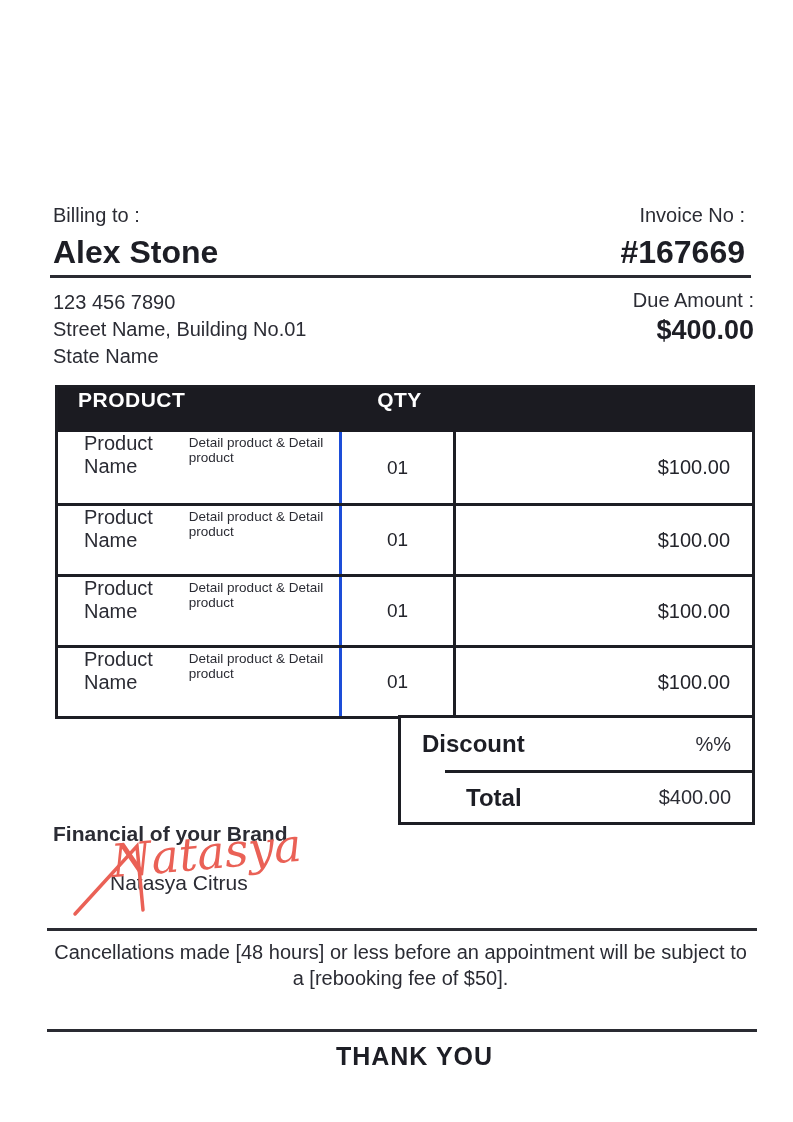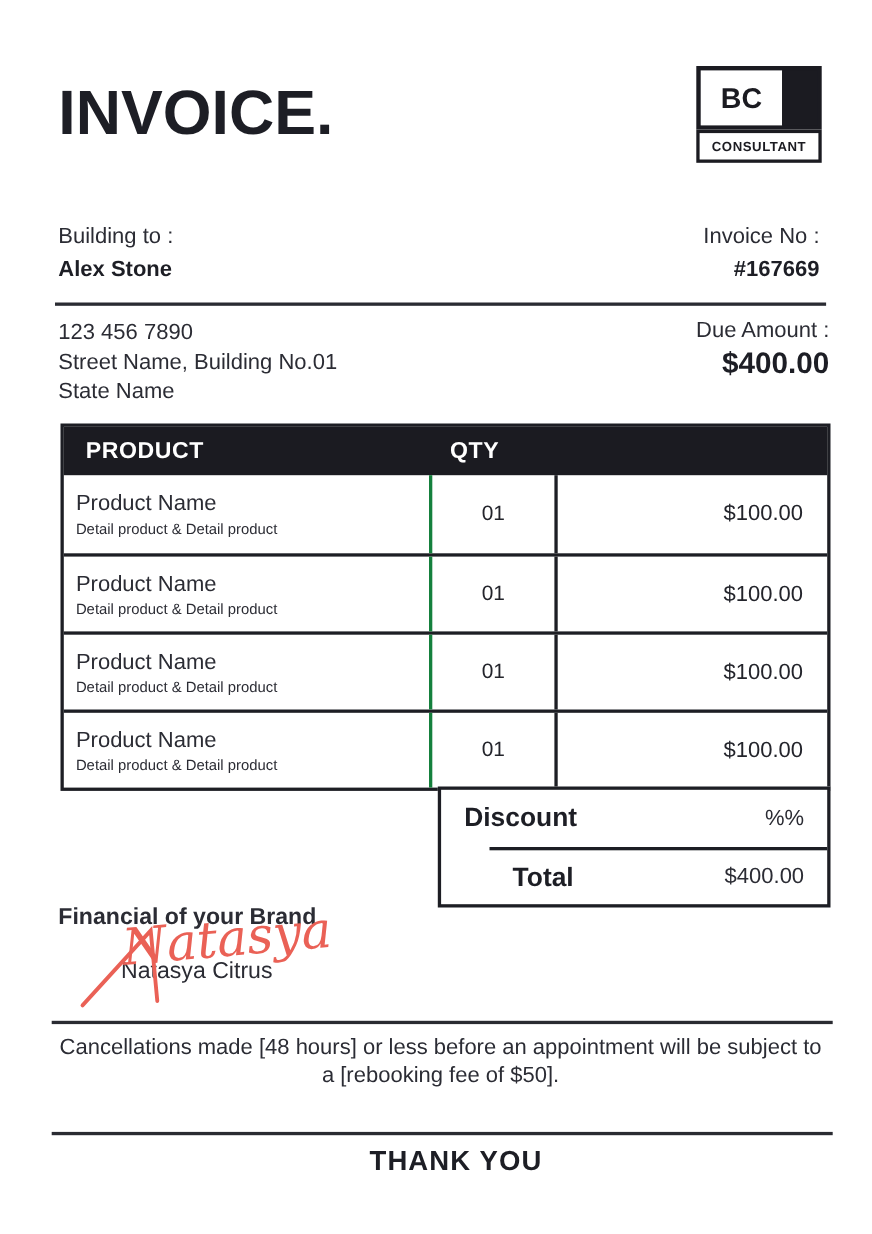--- a/index.html
+++ b/index.html
@@ -22,46 +22,46 @@
   .logo-fill { flex:1; background:#1b1b21; }
   .logo-bottom { height:30px; background:#fff; border:3px solid #1b1b21;
                  display:flex; align-items:center; justify-content:center;
                  font-size:12px; font-weight:700; letter-spacing:0.5px; color:#1b1b21; }
 
   
   .bill-row { position:absolute; top:204px; left:53px; right:48px;
               display:flex; justify-content:space-between; }
   .bill-col-right { text-align:right; }
   .bill-label { font-size:20px; color:#2b2c34; }
-  .bill-name  { font-size:20px; font-weight:800; margin-top:7px; color:#1d1e25; }
+  .bill-name  { font-size:32px; font-weight:800; margin-top:7px; color:#1d1e25; }
 
   .divider { position:absolute; left:50px; right:42px; height:3px; background:#2a2b32; }
   .divider-1 { top:275px; }
 
   .contact-row { position:absolute; top:289px; left:53px; right:39px;
                  display:flex; justify-content:space-between; }
   .contact-left { font-size:20px; line-height:27px; color:#2b2c34; }
   .due-label { font-size:20px; text-align:right; color:#2b2c34; }
   .due-amount { font-size:27px; font-weight:800; text-align:right; margin-top:3px; color:#1d1e25; }
 
   
   .items-table { position:absolute; top:385px; left:55px; width:700px;
                  border:3px solid #1d1e24; }
-  .thead { display:flex; align-items:center; height:44px; background:#1b1b21; color:#fff;
-           font-weight:700; font-size:21px; letter-spacing:0.5px;gap:32px; }
+  .thead { display:flex; height:44px; background:#1b1b21; color:#fff;
+           font-weight:700; font-size:21px; letter-spacing:0.5px; }
   .col-product { width:283px; padding-left:20px; }
   .col-qty     { width:117px; text-align:center; }
   .col-amount  { flex:1; text-align:right; padding-right:22px; }
 
   .trow { display:flex; height:71px; border-top:3px solid #1d1e24; }
   .trow:first-child { border-top:none; }
-  .td-product { width:332px; padding-left:11px; display:flex; flex-direction:column; justify-content:center; }
+  .td-product { width:281px; padding-left:26px; display:flex; flex-direction:row; justify-content:center; }
   .p-name   { font-size:20px; color:#2b2c34; }
   .p-detail { font-size:13.5px; margin-top:3px; color:#2b2c34; }
-  .td-qty { width:117px; border-left:3px solid #15803d; border-right:3px solid #1d1e24;
+  .td-qty { width:117px; border-left:3px solid #1d4ed8; border-right:3px solid #1d1e24;
             display:flex; align-items:center; justify-content:center; font-size:19px; }
   .td-amount { flex:1; display:flex; align-items:center; justify-content:flex-end;
                padding-right:22px; font-size:20px; }
 
   
   .totals { position:absolute; top:715px; left:398px; width:357px; border:3px solid #1d1e24; background:#fff; }
   .t-row { display:flex; justify-content:space-between; align-items:center; height:52px; padding:0 21px;gap:12px; }
   .t-row + .t-row { border-top:3px solid #1d1e24;margin-left:44px; }
   .t-label { font-size:24px; font-weight:800; color:#1d1e25; }
   .t-value { font-size:20px; color:#2b2c34; }
@@ -83,34 +83,24 @@
                  margin-left:auto; margin-right:auto; color:#2b2c34; }
   .divider-3 { top:1029px; left:47px; right:36px; }
   .thankyou { position:absolute; top:1042px; left:0; right:0; text-align:center;
               font-size:25px; font-weight:700; letter-spacing:1px; color:#1d1e25;padding-left:36px; }
 </style>
 </head>
 <body>
 
 <div class="page">
 
-  <div class="header">
-    <div class="title">INVOICE.</div>
-    <div class="logo">
-      <div class="logo-top">
-        <div class="logo-bc">BC</div>
-        <div class="logo-fill"></div>
-      </div>
-      <div class="logo-bottom">CONSULTANT</div>
-    </div>
-  </div>
 
   <div class="bill-row">
     <div>
-      <div class="bill-label">Building to :</div>
+      <div class="bill-label">Billing to :</div>
       <div class="bill-name">Alex Stone</div>
     </div>
     <div class="bill-col-right">
       <div class="bill-label">Invoice No :</div>
       <div class="bill-name">#167669</div>
     </div>
   </div>
 
   <div class="divider divider-1"></div>
 

